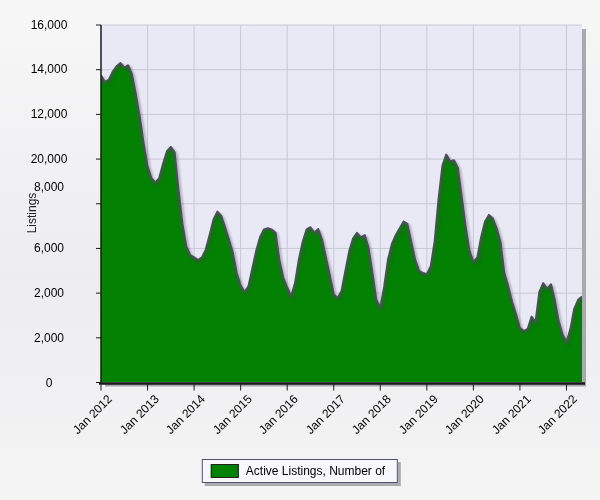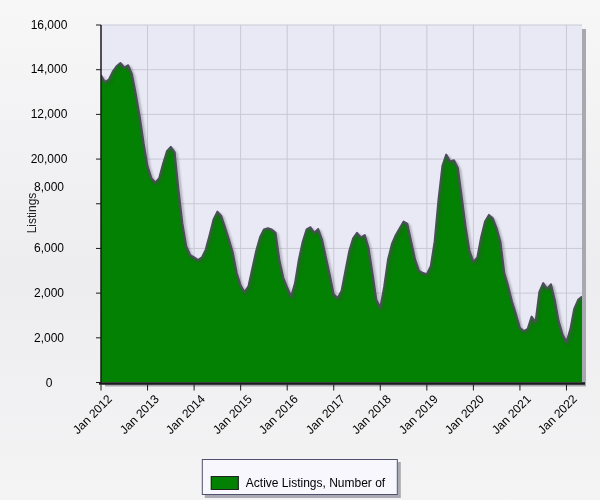--- a/index.html
+++ b/index.html
@@ -25,21 +25,21 @@
     position:absolute;left:12px;top:206px;
     font-size:12px;color:#222;
     transform:rotate(-90deg);transform-origin:center;
     white-space:nowrap;
   }
   #legend{
     position:absolute;left:50%;top:459px;transform:translateX(-50%);
     display:flex;align-items:center;
     background:#f7f7fd;border:1px solid #50506e;
     box-shadow:3px 3px 0 rgba(110,110,122,0.55);
-    padding:16px 12px 4px 8px;
+    padding:4px 12px 4px 8px;
     text-align:right;
   }
   #legend .swatch{
     display:inline-block;width:26px;height:12px;
     border:1px solid #222;margin-right:7px;
   }
   #legend .legend-text{font-size:12px;color:#000;white-space:nowrap;}
 </style>
 </head>
 <body>

